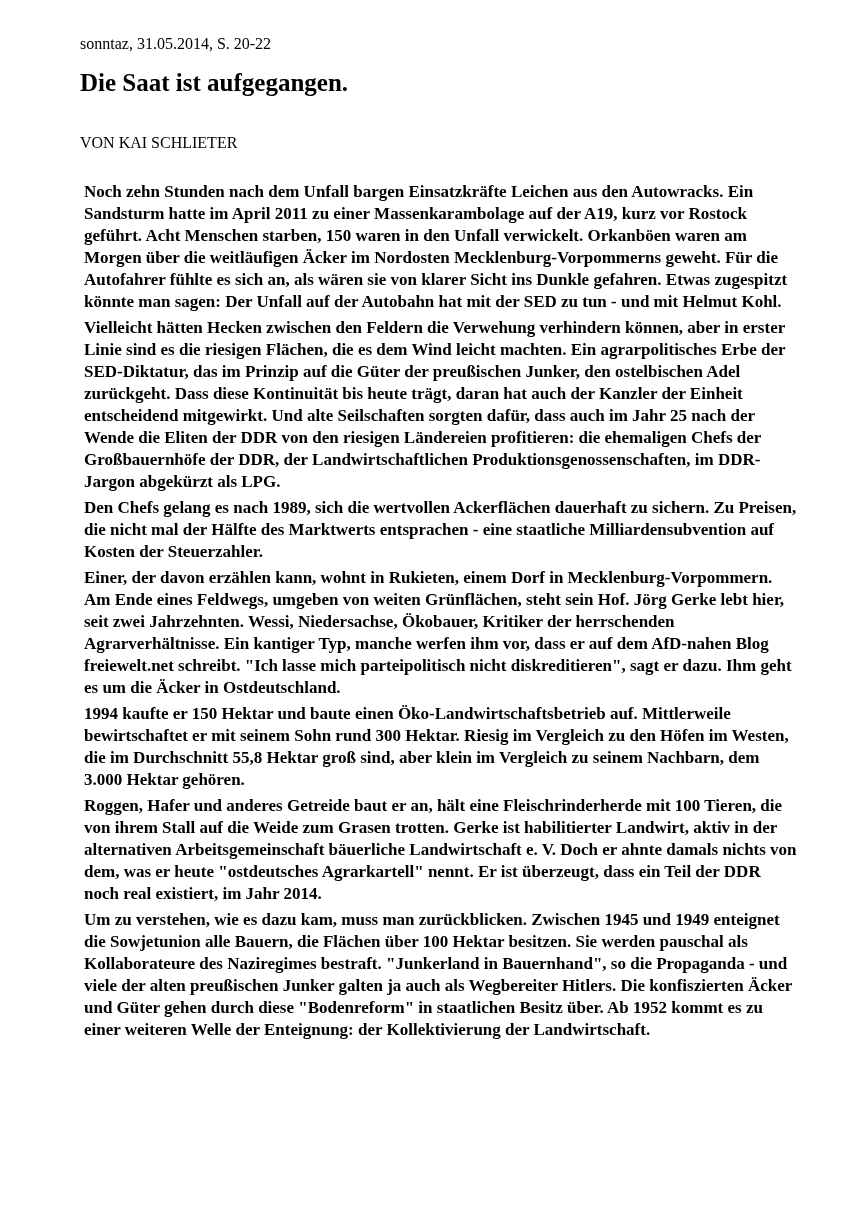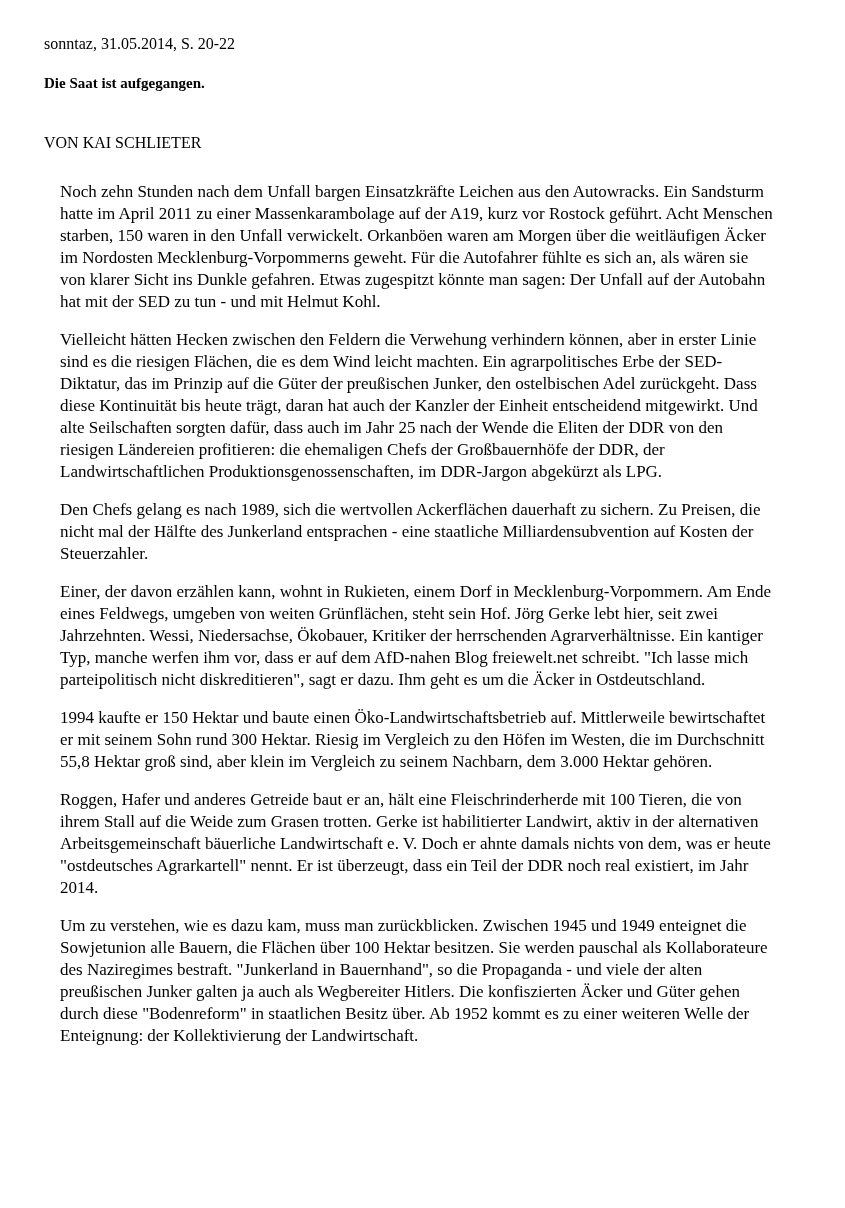--- a/index.html
+++ b/index.html
@@ -8,64 +8,65 @@
     background: #ffffff;
   }
   .page {
     position: relative;
     width: 845px;
     height: 1208px;
     box-sizing: border-box;
     background: #ffffff;
     color: #000000;
     font-family: "Liberation Serif", "DejaVu Serif", serif;
-    padding: 33px 42px 30px 44px;
+    padding: 33px 42px 30px 80px;
     overflow: hidden;
   }
   .dateline {
     font-size: 16px;
     line-height: 21px;
     margin: 0 0 16px 0;
   }
   .headline {
-    font-size: 15px;
+    font-size: 25px;
     line-height: 26px;
     font-weight: bold;
     margin: 0 0 36px 0;
     max-width: 746px;
   }
   .byline {
     font-size: 16px;
     line-height: 21px;
     margin: 4px 0 28px 0;
   }
   .article-body {
     font-size: 17px;
     line-height: 22px;
     max-width: 746px;
   }
   .article-body p {
-    margin: 16px;
+    margin: 4px;
     padding: 0;
+    font-weight: bold;
   }
 </style>
 </head>
 <body>
 
 <div class="page">
 
   <div class="dateline">sonntaz, 31.05.2014, S. 20-22</div>
 
   <h1 class="headline"><span>Die Saat ist aufgegangen.</span><br></h1>
 
   <div class="byline">VON KAI SCHLIETER</div>
 
   <div class="article-body">
     <p>Noch zehn Stunden nach dem Unfall bargen Einsatzkräfte Leichen aus den Autowracks. Ein Sandsturm hatte im April 2011 zu einer Massenkarambolage auf der A19, kurz vor Rostock geführt. Acht Menschen starben, 150 waren in den Unfall verwickelt. Orkanböen waren am Morgen über die weitläufigen Äcker im Nordosten Mecklenburg-Vorpommerns geweht. Für die Autofahrer fühlte es sich an, als wären sie von klarer Sicht ins Dunkle gefahren. Etwas zugespitzt könnte man sagen: Der Unfall auf der Autobahn hat mit der SED zu tun - und mit Helmut Kohl.</p>
     <p>Vielleicht hätten Hecken zwischen den Feldern die Verwehung verhindern können, aber in erster Linie sind es die riesigen Flächen, die es dem Wind leicht machten. Ein agrarpolitisches Erbe der SED-Diktatur, das im Prinzip auf die Güter der preußischen Junker, den ostelbischen Adel zurückgeht. Dass diese Kontinuität bis heute trägt, daran hat auch der Kanzler der Einheit entscheidend mitgewirkt. Und alte Seilschaften sorgten dafür, dass auch im Jahr 25 nach der Wende die Eliten der DDR von den riesigen Ländereien profitieren: die ehemaligen Chefs der Großbauernhöfe der DDR, der Landwirtschaftlichen Produktionsgenossenschaften, im DDR-Jargon abgekürzt als LPG.</p>
-    <p>Den Chefs gelang es nach 1989, sich die wertvollen Ackerflächen dauerhaft zu sichern. Zu Preisen, die nicht mal der Hälfte des Junkerland entsprachen - eine staatliche Milliardensubvention auf Kosten der Steuerzahler.</p>
+    <p>Den Chefs gelang es nach 1989, sich die wertvollen Ackerflächen dauerhaft zu sichern. Zu Preisen, die nicht mal der Hälfte des Marktwerts entsprachen - eine staatliche Milliardensubvention auf Kosten der Steuerzahler.</p>
     <p>Einer, der davon erzählen kann, wohnt in Rukieten, einem Dorf in Mecklenburg-Vorpommern. Am Ende eines Feldwegs, umgeben von weiten Grünflächen, steht sein Hof. Jörg Gerke lebt hier, seit zwei Jahrzehnten. Wessi, Niedersachse, Ökobauer, Kritiker der herrschenden Agrarverhältnisse. Ein kantiger Typ, manche werfen ihm vor, dass er auf dem AfD-nahen Blog freiewelt.net schreibt. "Ich lasse mich parteipolitisch nicht diskreditieren", sagt er dazu. Ihm geht es um die Äcker in Ostdeutschland.</p>
     <p>1994 kaufte er 150 Hektar und baute einen Öko-Landwirtschaftsbetrieb auf. Mittlerweile bewirtschaftet er mit seinem Sohn rund 300 Hektar. Riesig im Vergleich zu den Höfen im Westen, die im Durchschnitt 55,8 Hektar groß sind, aber klein im Vergleich zu seinem Nachbarn, dem 3.000 Hektar gehören.</p>
     <p>Roggen, Hafer und anderes Getreide baut er an, hält eine Fleischrinderherde mit 100 Tieren, die von ihrem Stall auf die Weide zum Grasen trotten. Gerke ist habilitierter Landwirt, aktiv in der alternativen Arbeitsgemeinschaft bäuerliche Landwirtschaft e. V. Doch er ahnte damals nichts von dem, was er heute "ostdeutsches Agrarkartell" nennt. Er ist überzeugt, dass ein Teil der DDR noch real existiert, im Jahr 2014.</p>
     <p>Um zu verstehen, wie es dazu kam, muss man zurückblicken. Zwischen 1945 und 1949 enteignet die Sowjetunion alle Bauern, die Flächen über 100 Hektar besitzen. Sie werden pauschal als Kollaborateure des Naziregimes bestraft. "Junkerland in Bauernhand", so die Propaganda - und viele der alten preußischen Junker galten ja auch als Wegbereiter Hitlers. Die konfiszierten Äcker und Güter gehen durch diese "Bodenreform" in staatlichen Besitz über. Ab 1952 kommt es zu einer weiteren Welle der Enteignung: der Kollektivierung der Landwirtschaft.</p>
   </div>
 
 </div>
 
 </body></html>

